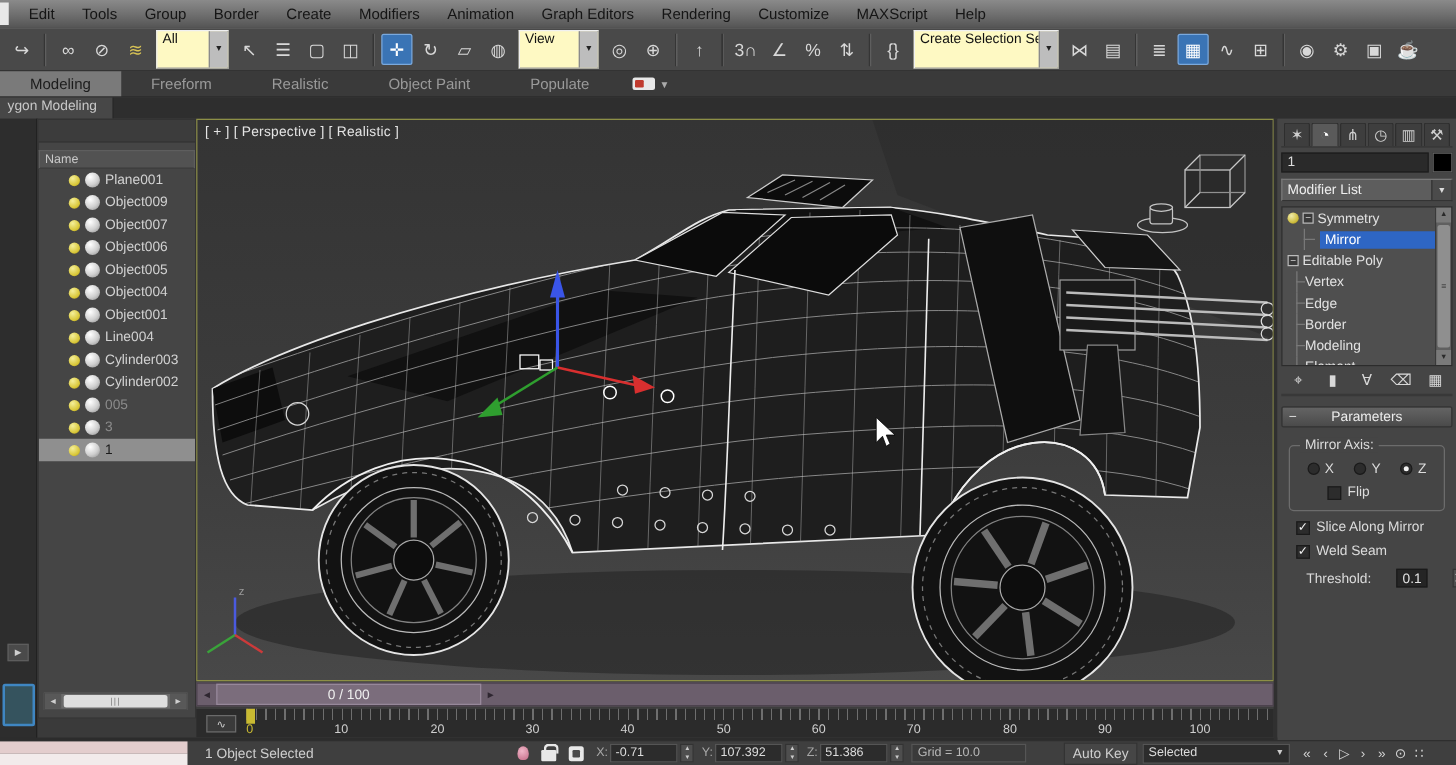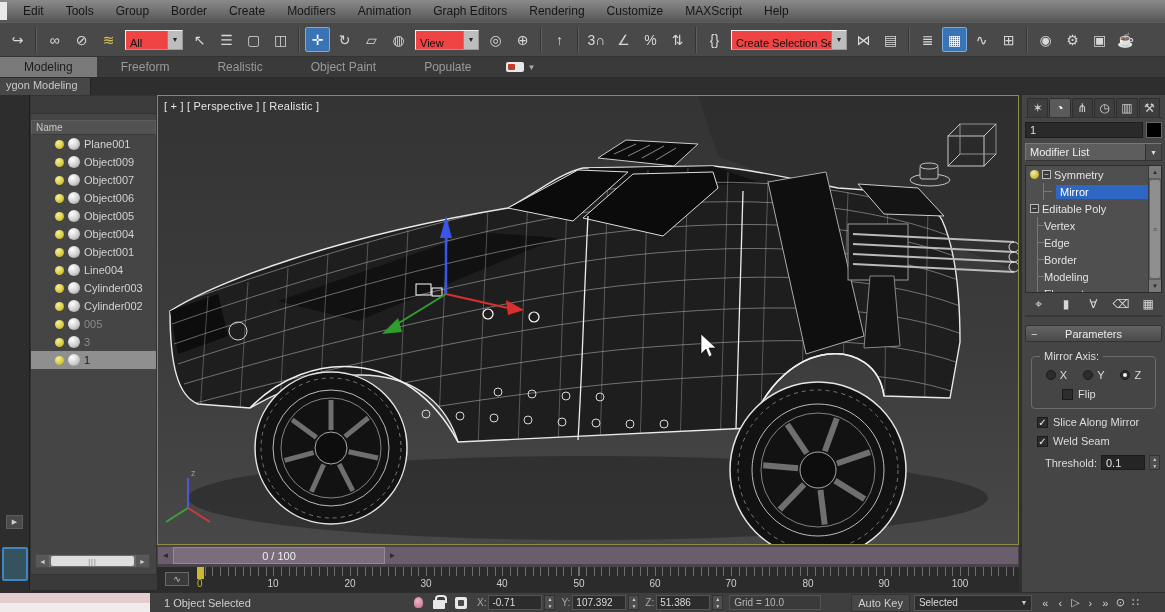--- a/index.html
+++ b/index.html
@@ -14,22 +14,22 @@
   .menu-item { color:#151515; font-size:12px; padding:0 11px; cursor:default; white-space:nowrap; }
 
   
   .main-toolbar { position:absolute; left:0; top:22px; width:1165px; height:35px; background:#494949;
     border-top:1px solid #5d5d5d; border-bottom:1px solid #333; display:flex; align-items:center; padding:0 4px; overflow:hidden; }
   .tb-btn { width:25px; height:25px; margin:0 1px; display:flex; align-items:center; justify-content:center;
     color:#d8d8d8; font-size:14px; border:1px solid transparent; border-radius:2px; flex:none; }
   .tb-btn.active { background:#3a74b5; border-color:#7aa9dd; color:#fff; }
   .tb-btn.warm { color:#d8c355; }
   .tb-sep { width:2px; height:26px; margin:0 4px; background:linear-gradient(90deg,#353535 50%,#5e5e5e 50%); flex:none; }
-  .tb-dd { height:20px; margin:0 3px; background:#ef4444; border:1px solid #9a9a9a; border-top-color:#f0f0f0; border-left-color:#f0f0f0;
-    display:flex; align-items:flex-end; color:#111; flex:none; }
+  .tb-dd { height:31px; margin:0 3px; background:#fef9c3; border:1px solid #9a9a9a; border-top-color:#f0f0f0; border-left-color:#f0f0f0;
+    display:flex; align-items:flex-start; color:#111; flex:none; }
   .tb-dd .dd-text { flex:1; padding:0 4px; font-size:11px; white-space:nowrap; overflow:hidden; }
   .tb-dd .dd-arrow { width:15px; height:100%; background:#bdbdbd; border-left:1px solid #8a8a8a; font-size:7px;
     display:flex; align-items:center; justify-content:center; color:#222; }
 
   
   .ribbon-tabs { position:absolute; left:0; top:57px; width:1165px; height:21px; background:#3a3a3a;
     border-bottom:1px solid #2b2b2b; display:flex; align-items:stretch; }
   .rb-tab { padding:3px 24px; color:#9a9a9a; font-size:12px; }
   .rb-tab.active { background:#7a7a7a; color:#1c1c1c; }
   .ribbon-config { display:flex; align-items:center; gap:4px; padding:0 10px; }
@@ -137,21 +137,21 @@
   .groupbox { position:relative; border:1px solid #6c6c6c; border-radius:4px; margin:10px 4px 0 4px; padding:12px 4px 8px 4px; }
   .groupbox .gb-legend { position:absolute; left:8px; top:-7px; background:#454545; padding:0 4px; color:#dcdcdc; font-size:11px; }
   .radio-row { display:flex; justify-content:center; gap:16px; }
   .radio { display:flex; align-items:center; gap:4px; color:#dcdcdc; font-size:11px; }
   .radio .r-circle { width:10px; height:10px; border-radius:50%; background:#2c2c2c; border:1px solid #1a1a1a; position:relative; }
   .radio.checked .r-circle::after { content:""; position:absolute; left:2px; top:2px; width:4px; height:4px; border-radius:50%; background:#f2f2f2; }
   .check-row { display:flex; align-items:center; gap:5px; margin:7px 0 0 10px; color:#dcdcdc; font-size:11px; }
   .check-row.inside { margin-left:26px; }
   .cb { width:11px; height:11px; background:#2c2c2c; border:1px solid #1a1a1a; color:#f2f2f2; font-size:10px; line-height:9px; text-align:center; }
   .cb.checked::after { content:"✓"; }
-  .threshold-row { display:flex; align-items:center; gap:4px; margin:8px 0 0 18px; color:#dcdcdc; font-size:11px; }
+  .threshold-row { display:flex; align-items:center; gap:20px; margin:8px 0 0 18px; color:#dcdcdc; font-size:11px; }
   .th-field { width:46px; height:15px; background:#252525; border:1px solid #1a1a1a; color:#e2e2e2; padding:1px 4px; font-size:11px; }
   .spinner { width:11px; height:15px; display:flex; flex-direction:column; background:#4e4e4e; border:1px solid #333; }
   .spinner span { flex:1; font-size:5px; color:#ccc; text-align:center; line-height:6px; }
 
   
   .br-fill { position:absolute; left:1085px; top:566px; width:80px; height:24px; background:#4d4d4d; }
   .gap-row { position:absolute; left:0; top:590px; width:1165px; height:2px; background:#2c2c2c; }
 
   
   .statusbar { position:absolute; left:0; top:592px; width:1165px; height:20px; background:#3f3f3f;

